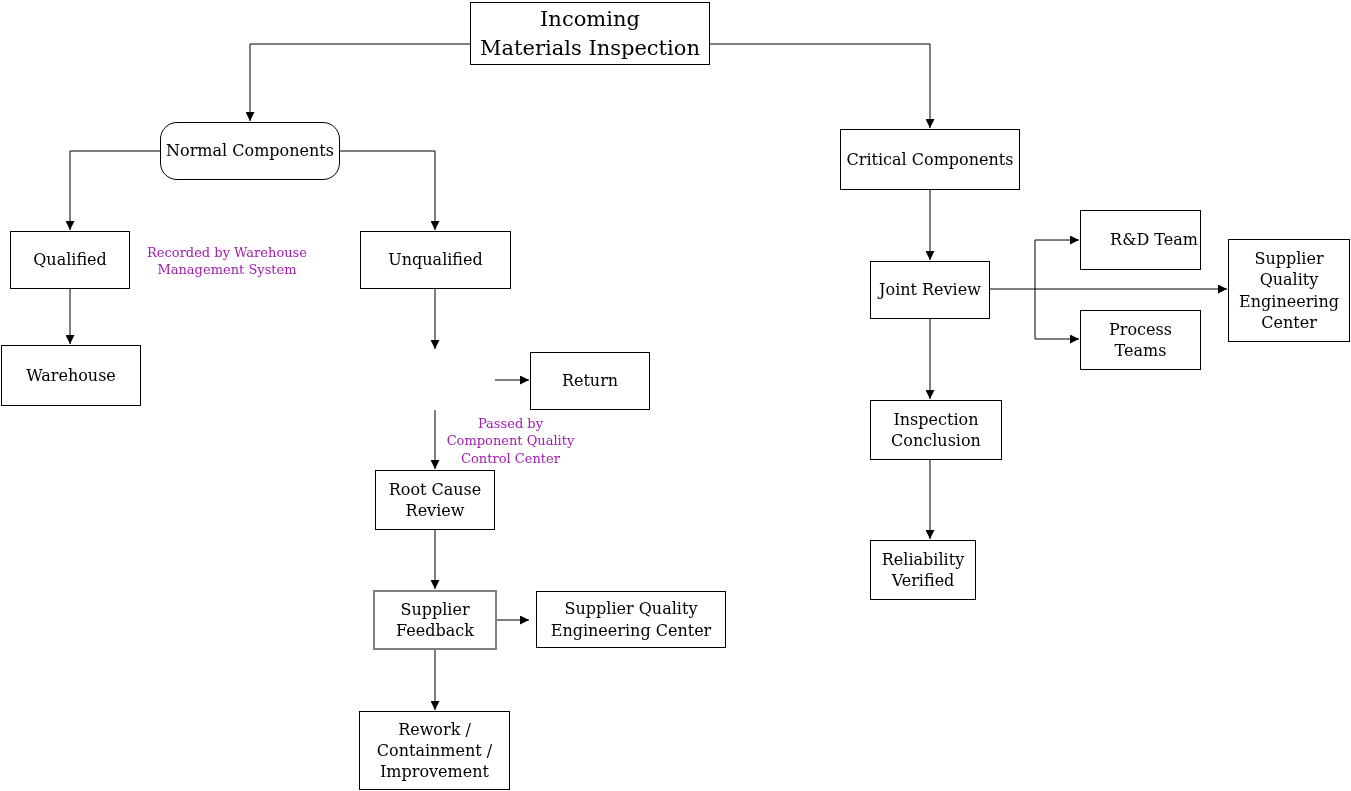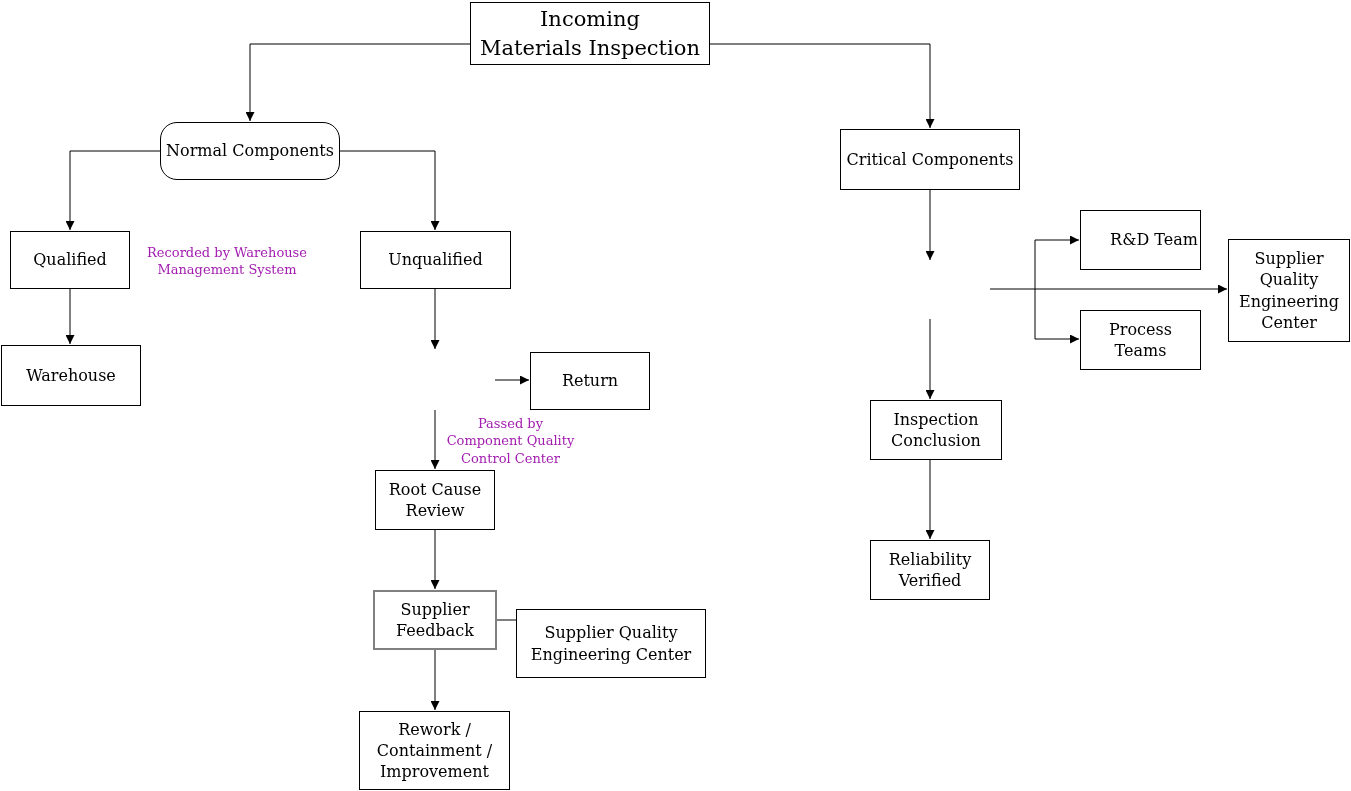--- a/index.html
+++ b/index.html
@@ -109,37 +109,38 @@
   <div class="annotation" style="left:443px; top:415px; width:135px;">Passed by
 Component Quality
 Control Center</div>
 
   <div class="node" style="left:375px; top:470px; width:120px; height:60px;">Root Cause
 Review</div>
 
   <div class="node highlight" style="left:373px; top:590px; width:124px; height:60px;">Supplier
 Feedback</div>
 
-  <div class="node" style="left:516px; top:591px; width:190px; height:69px;margin-top:18px;">Supplier Quality
+  <div class="node" style="left:536px; top:591px; width:190px; height:57px;">Supplier Quality
 Engineering Center</div>
 
   <div class="node" style="left:359px; top:711px; width:151px; height:79px;">Rework /
 Containment /
 Improvement</div>
 
+  <div class="node" style="left:870px; top:261px; width:120px; height:58px;">Joint Review</div>
 
   <div class="node" style="left:1080px; top:210px; width:121px; height:60px;padding-left:27px;">R&amp;D Team</div>
 
   <div class="node" style="left:1080px; top:310px; width:121px; height:60px;">Process
 Teams</div>
 
   <div class="node" style="left:1228px; top:239px; width:122px; height:103px;">Supplier
 Quality
 Engineering
 Center</div>
 
   <div class="node" style="left:870px; top:400px; width:132px; height:60px;">Inspection
 Conclusion</div>
 
-  <div class="node" style="left:870px; top:540px; width:120px; height:60px;">Reliability
+  <div class="node" style="left:870px; top:540px; width:106px; height:60px;">Reliability
 Verified</div>
 
 </div>
 
 </body></html>

